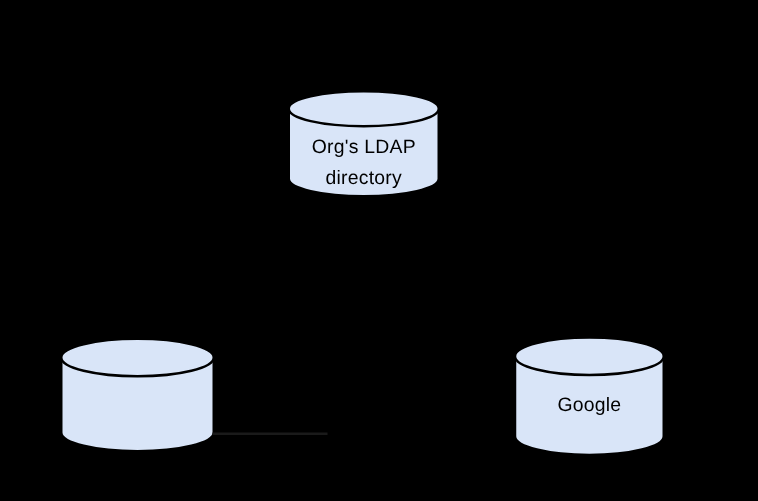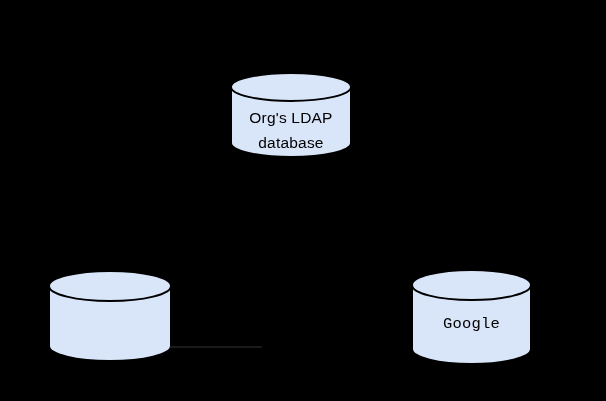--- a/index.html
+++ b/index.html
@@ -46,21 +46,21 @@
   .faint-line {
     position: absolute;
     left: 170px;
     top: 346px;
     width: 92px;
     height: 1.5px;
     background: var(--faint-line-color);
   }
   .label-ldap   { left: 231px; top: 105px; width: 120px; }
   .label-emm    { left: 49px;  top: 300px; width: 122px; }
-  .label-google { left: 412px; top: 312px; width: 119px; font-family: Liberation Mono, monospace; }
+  .label-google { left: 412px; top: 312px; width: 119px; }
 </style>
 </head>
 <body>
 
 <div class="stage">
 
   <svg class="diagram-svg" width="606" height="401" viewBox="0 0 606 401">
 
     <g>
       <path class="cyl-body" d="M 231 87 L 231 143 A 60 14 0 0 0 351 143 L 351 87 Z"></path>
@@ -75,21 +75,21 @@
     <g>
       <path class="cyl-body" d="M 412 285 L 412 349 A 59.5 15 0 0 0 531 349 L 531 285 Z"></path>
       <ellipse class="cyl-top" cx="471.5" cy="285" rx="59.5" ry="15"></ellipse>
     </g>
   </svg>
 
   <div class="faint-line"></div>
 
   <div class="node-label label-ldap">
     <span class="line">Org's LDAP</span>
-    <span class="line">database</span>
+    <span class="line">directory</span>
   </div>
 
 
   <div class="node-label label-google">
     <span class="line">Google</span>
   </div>
 
 </div>
 
 </body></html>

